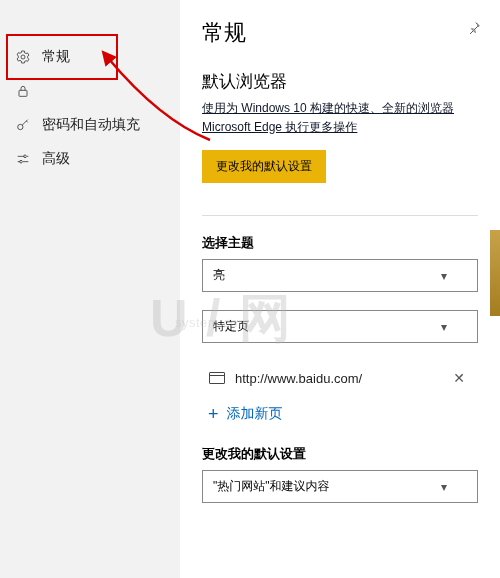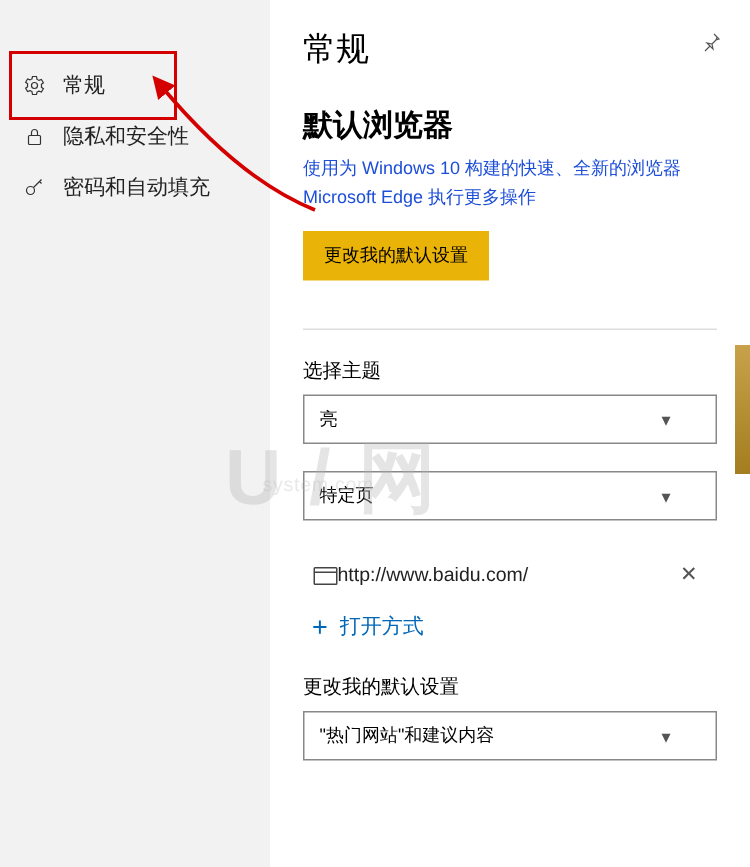--- a/index.html
+++ b/index.html
@@ -4,28 +4,28 @@
 <style>
   * { box-sizing: border-box; margin: 0; padding: 0; font-family: "Microsoft YaHei", "Segoe UI", sans-serif; }
   body { width: 500px; height: 578px; overflow: hidden; background: #fff; display: flex; position: relative; }
   .sidebar { width: 180px; background: #f2f2f2; height: 100%; padding-top: 40px; flex-shrink: 0; }
   .sidebar-item { display: flex; align-items: center; padding: 8px 14px; font-size: 14px; color: #222; cursor: pointer; position: relative; }
   .sidebar-item .icon { width: 18px; height: 18px; margin-right: 10px; display: inline-flex; align-items: center; justify-content: center; }
   .sidebar-item svg { width: 16px; height: 16px; stroke: #333; fill: none; stroke-width: 1.2; }
   .highlight-box { position: absolute; border: 2px solid #d40000; left: 6px; right: 62px; top: -6px; bottom: -6px; pointer-events: none; }
   .main { flex: 1; padding: 18px 22px 0 22px; overflow: hidden; position: relative; }
   .main-title { font-size: 22px; font-weight: 400; margin-bottom: 22px; }
-  .section-title { font-size: 20px; font-weight: 700; margin-bottom: 6px; }
-  .section-desc { font-size: 12px; line-height: 1.55; margin-bottom: 14px; color: #1d4ed8; }
+  .section-title { font-size: 17px; font-weight: 400; margin-bottom: 6px; }
+  .section-desc { font-size: 12px; line-height: 1.55; margin-bottom: 14px; color: #0f172a; text-decoration: underline; }
   .gray-btn { background: #eab308; border: none; padding: 8px 14px; font-size: 12px; cursor: pointer; margin-bottom: 32px; }
   .divider { border: none; border-top: 1px solid #ddd; margin: 0 0 18px 0; }
-  .label { font-size: 13px; font-weight: 400; margin-bottom: 7px; }
+  .label { font-size: 13px; font-weight: 700; margin-bottom: 7px; }
   .select { width: 100%; border: 1px solid #888; background: #fff; padding: 7px 30px 7px 10px; font-size: 12px; position: relative; cursor: pointer; display: flex; align-items: center; justify-content: space-between; margin-bottom: 18px; }
   .select .chev { color: #555; }
-  .url-row { display: flex; align-items: flex-end; padding: 8px 6px; font-size: 13px; border: 1px solid transparent; }
+  .url-row { display: flex; align-items: center; padding: 8px 6px; font-size: 13px; gap: 10px; border: 1px solid transparent; }
   .url-row .url-icon { width: 16px; height: 12px; border: 1px solid #444; border-radius: 1px; position: relative; }
   .url-row .url-icon::before { content: ""; position: absolute; top: 2px; left: 0; right: 0; border-top: 1px solid #444; }
   .url-row .url-text { flex: 1; color: #222; }
   .url-row .close { color: #555; cursor: pointer; font-size: 14px; padding: 0 6px; }
   .add-row { display: flex; align-items: center; gap: 8px; color: #0067b8; font-size: 14px; padding: 10px 6px 22px 6px; cursor: pointer; }
   .add-row .plus { font-size: 18px; line-height: 1; }
   .pin-icon { position: absolute; top: 20px; right: 18px; }
   .pin-icon svg { width: 16px; height: 16px; stroke: #555; fill: none; stroke-width: 1.2; }
   .arrow-overlay { position: absolute; top: 50px; left: 100px; pointer-events: none; z-index: 10; }
   .arrow-overlay svg { overflow: visible; }
@@ -47,30 +47,39 @@
     <span>常规</span>
     <span class="highlight-box"></span>
   </div>
   <div class="sidebar-item">
     <span class="icon">
       <svg viewBox="0 0 24 24">
           <rect x="6" y="11" width="12" height="9" rx="1"></rect>
           <path d="M9 11V8a3 3 0 0 1 6 0v3"></path>
         </svg>
     </span>
-    <span>隐私和安全性</span>
   </div>
   <div class="sidebar-item">
     <span class="icon">
       <svg viewBox="0 0 24 24">
           <circle cx="8" cy="15" r="4"></circle>
           <path d="M11 12l8-8M17 6l2 2"></path>
         </svg>
     </span>
     <span>密码和自动填充</span>
+  </div>
+  <div class="sidebar-item">
+    <span class="icon">
+      <svg viewBox="0 0 24 24">
+          <path d="M4 8h10M18 8h2M4 16h4M12 16h8"></path>
+          <circle cx="15" cy="8" r="2"></circle>
+          <circle cx="9" cy="16" r="2"></circle>
+        </svg>
+    </span>
+    <span>高级</span>
   </div>
 </div>
 
 <div class="main">
   <div class="pin-icon">
     <svg viewBox="0 0 24 24">
         <path d="M15 4l5 5-3 1-4 4 1 5-3-3-5 5 5-5-3-3 5 1 4-4 1-3z"></path>
       </svg>
   </div>
   <h1 class="main-title">常规</h1>
@@ -94,21 +103,21 @@
   </div>
 
   <div class="url-row">
     <span class="url-icon"></span>
     <span class="url-text">http://www.baidu.com/</span>
     <span class="close">✕</span>
   </div>
 
   <div class="add-row">
     <span class="plus">+</span>
-    <span>打开方式</span>
+    <span>添加新页</span>
   </div>
 
   <div class="label">更改我的默认设置</div>
   <div class="select">
     <span>"热门网站"和建议内容</span>
     <span class="chev">▾</span>
   </div>
 
   
   

